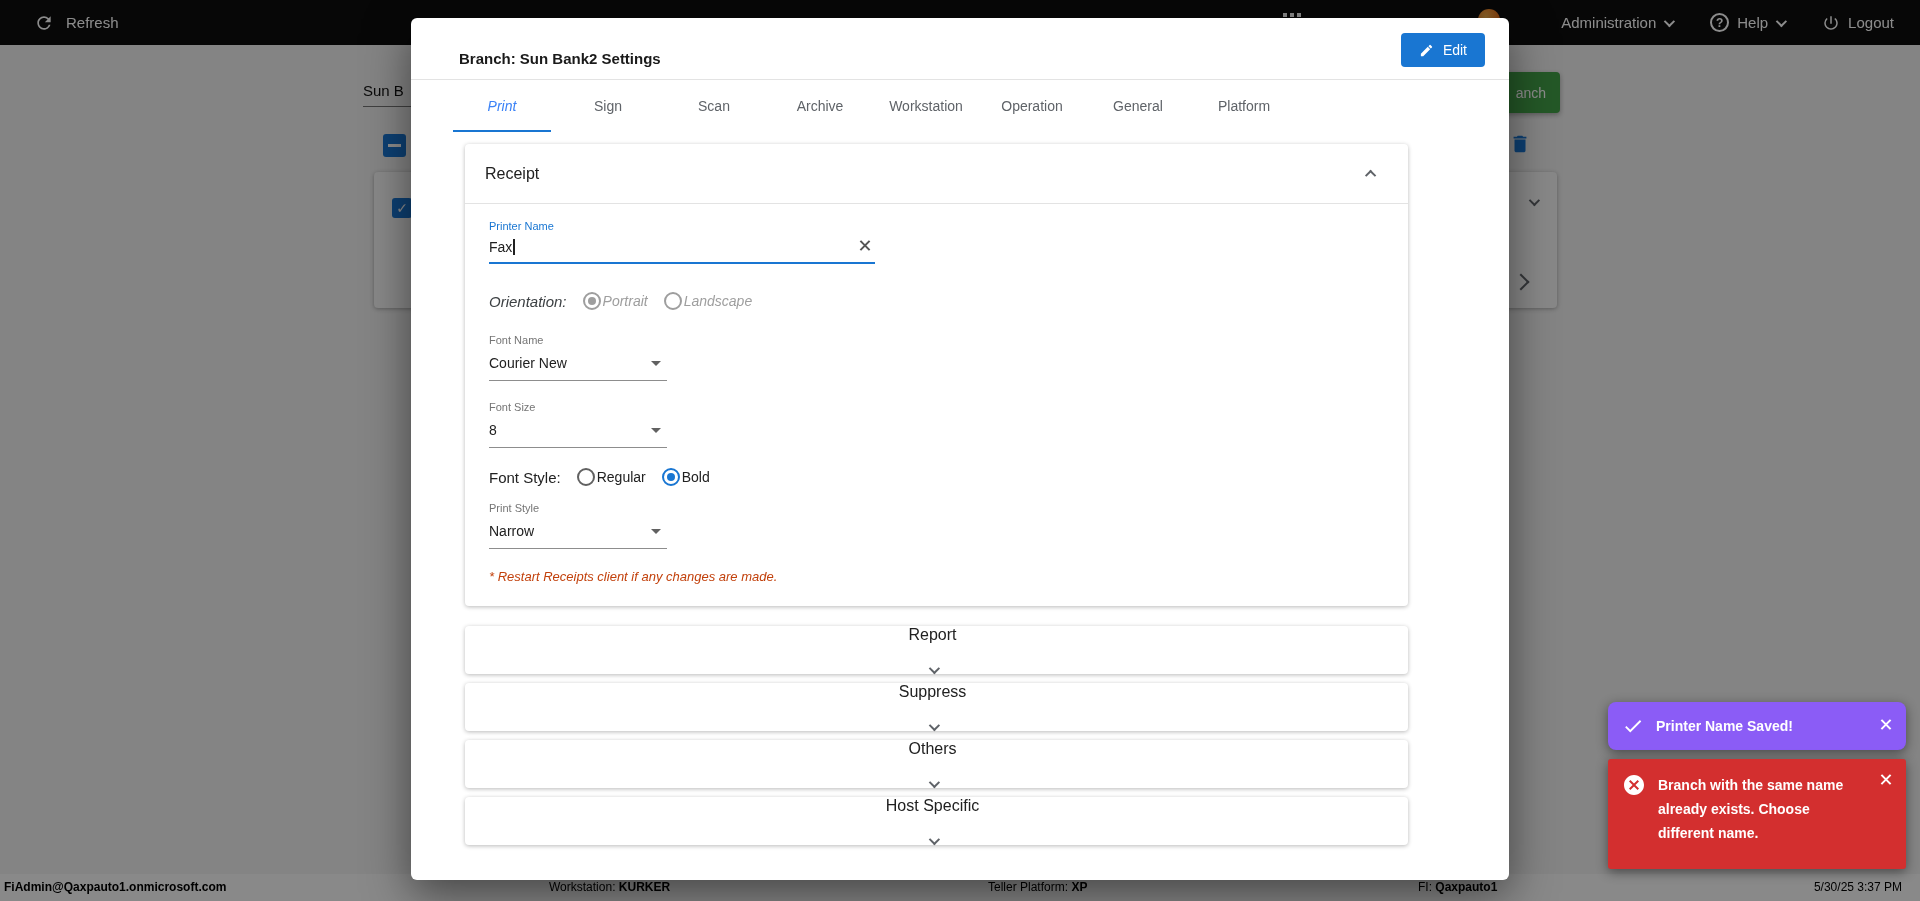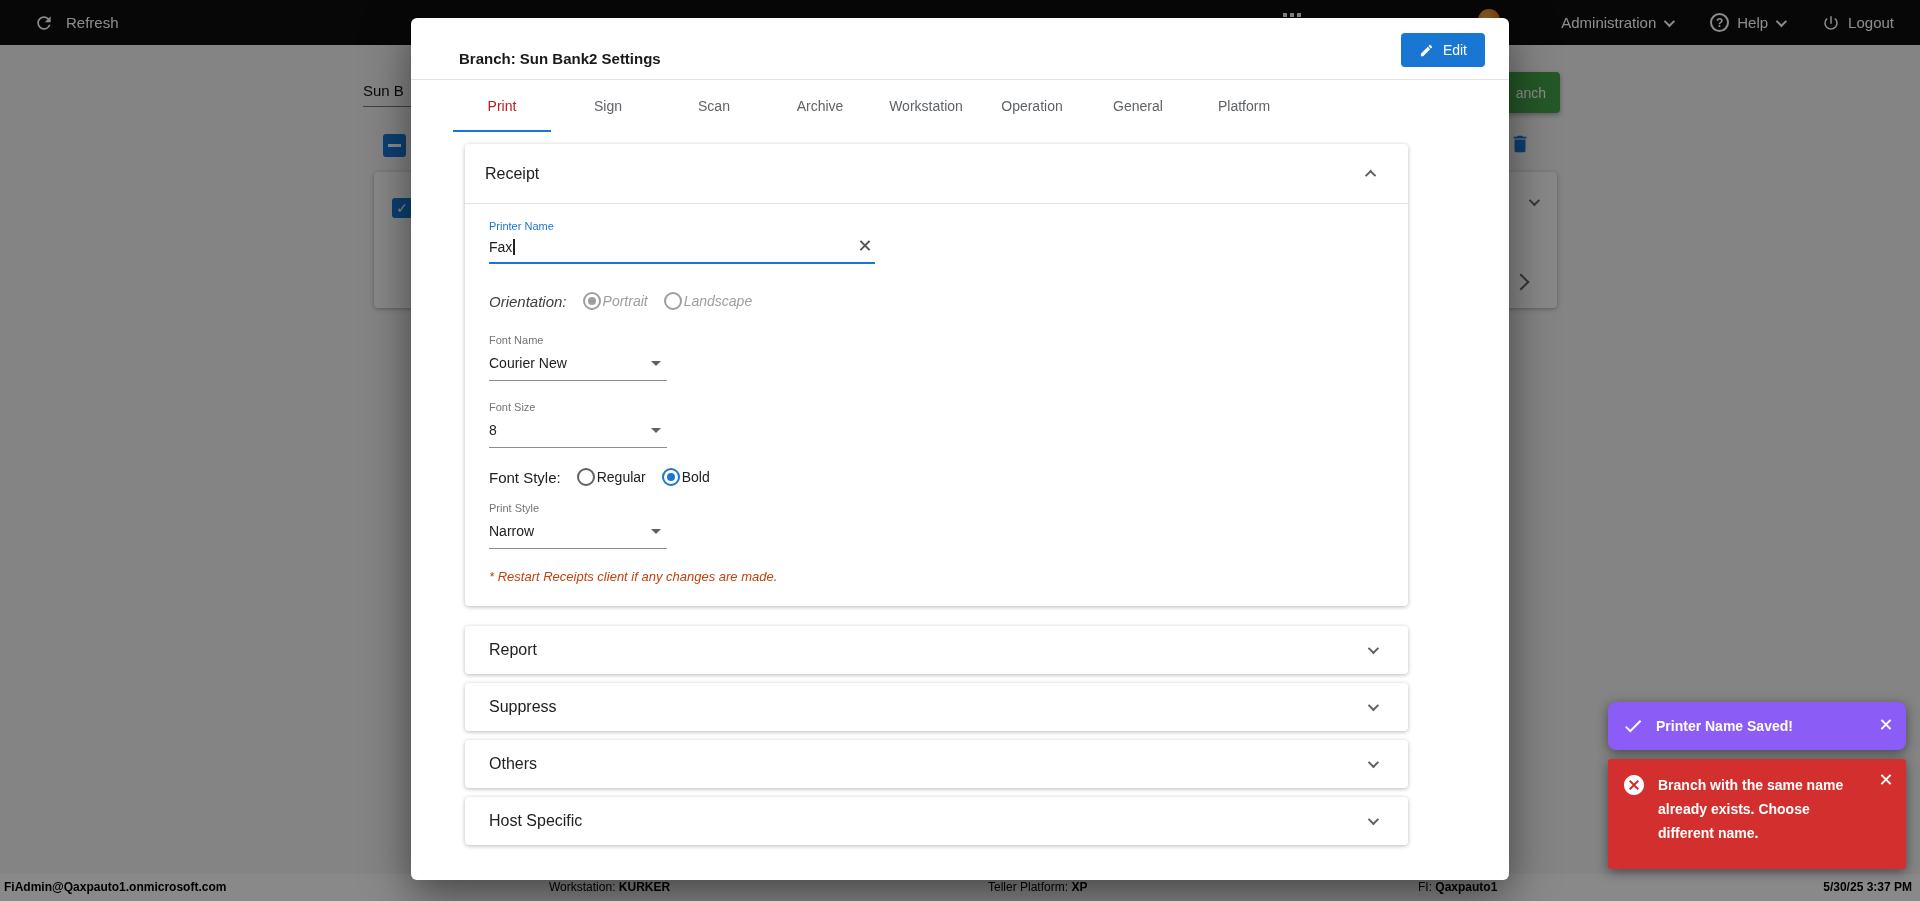--- a/index.html
+++ b/index.html
@@ -33,43 +33,43 @@
   .card-dd { position:absolute; right:20px; top:26px; }
   .card-next { position:absolute; right:30px; top:104px; width:12px; height:12px; border-width:2.5px; }
   .add-branch-button { position:absolute; left:1462px; top:27px; width:98px; height:41px; background:#43a047; color:#fff; border:none; border-radius:4px; font-size:14px; display:flex; align-items:center; justify-content:flex-end; padding-right:14px; box-shadow:0 2px 5px rgba(0,0,0,0.3); cursor:pointer; }
 
   .statusbar { position:absolute; bottom:0; left:0; right:0; height:27px; background:#fafafa; font-size:12px; color:#000; line-height:27px; z-index:1; }
   .statusbar .b { font-weight:bold; }
   .sb-user { position:absolute; left:4px; font-weight:bold; }
   .sb-workstation { position:absolute; left:549px; }
   .sb-teller { position:absolute; left:988px; }
   .sb-fi { position:absolute; left:1418px; }
-  .sb-time { position:absolute; right:8px; font-weight:bold; }
+  .sb-time { position:absolute; right:18px; font-weight:normal; }
 
   
   .overlay { position:absolute; inset:0; background:rgba(0,0,0,0.45); z-index:10; }
 
   
   .modal { position:absolute; left:411px; top:18px; width:1098px; height:862px; background:#fff; border-radius:6px; box-shadow:0 14px 45px rgba(0,0,0,0.5); z-index:20; }
   .modal-header { height:61px; display:flex; align-items:flex-end; justify-content:space-between; padding:0 24px 12px 48px; }
   .modal-title { font-size:15px; font-weight:bold; color:#1a1a1a; }
   .edit-button { display:flex; align-items:center; gap:9px; background:#1976d2; color:#fff; border:none; border-radius:4px; height:34px; padding:0 18px; font-size:14px; cursor:pointer; }
   .hdiv { height:1px; background:#e3e3e3; }
 
   .tabs { display:flex; margin-left:38px; height:52px; }
   .tab { width:106px; height:100%; display:flex; align-items:center; justify-content:center; font-size:14px; font-weight:500; color:#5f6368; position:relative; cursor:pointer; }
-  .tab.active { color:#b91c1c; }
+  .tab.active { color:#3b82f6;font-style:italic; }
   .tab.active::after { content:""; position:absolute; left:4px; right:4px; bottom:0; height:2px; background:#1976d2; }
 
   .accordion { width:943px; margin:12px 0 0 54px; }
   .acc-card { background:#fff; border-radius:4px; box-shadow:0 1px 4px rgba(0,0,0,0.28); margin-bottom:9px; }
   .acc-card.expanded { margin-bottom:20px; }
   .acc-header { display:flex; align-items:center; justify-content:space-between; padding:0 32px 0 24px; font-size:16px; color:#212121; cursor:pointer; }
   .acc-card.expanded .acc-header { height:59px;padding-left:20px; }
-  .acc-card.collapsed .acc-header { height:48px; }
+  .acc-card.collapsed .acc-header { height:48px;flex-direction:column; }
 
   .receipt-content { padding:16px 24px 22px 24px; }
   .field-label { font-size:11px; color:#757575; margin-bottom:4px; }
   .field-label.focused { color:#1976d2; }
   .input-row { width:386px; position:relative; border-bottom:2px solid #1976d2; padding:3px 28px 7px 0; font-size:14px; color:#212121; margin-bottom:28px; }
   .caret { display:inline-block; width:1.5px; height:16px; background:#212121; margin-left:1px; vertical-align:text-bottom; }
   .clear-x { position:absolute; right:4px; top:3px; background:none; border:none; cursor:pointer; }
   .x-icon { position:relative; display:inline-block; width:13px; height:13px; }
   .x-icon::before, .x-icon::after { content:""; position:absolute; left:5.5px; top:0; width:2px; height:13px; background:#fff; }
   .x-icon::before { transform:rotate(45deg); }

